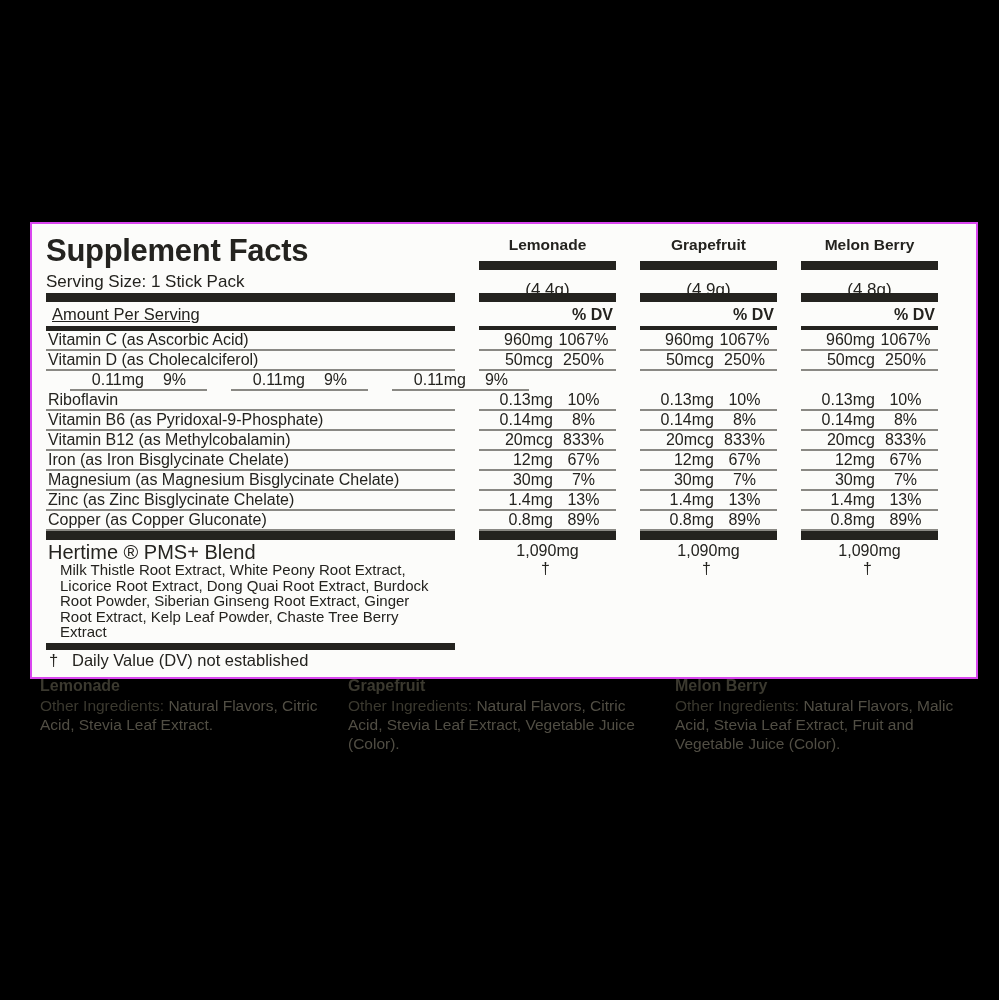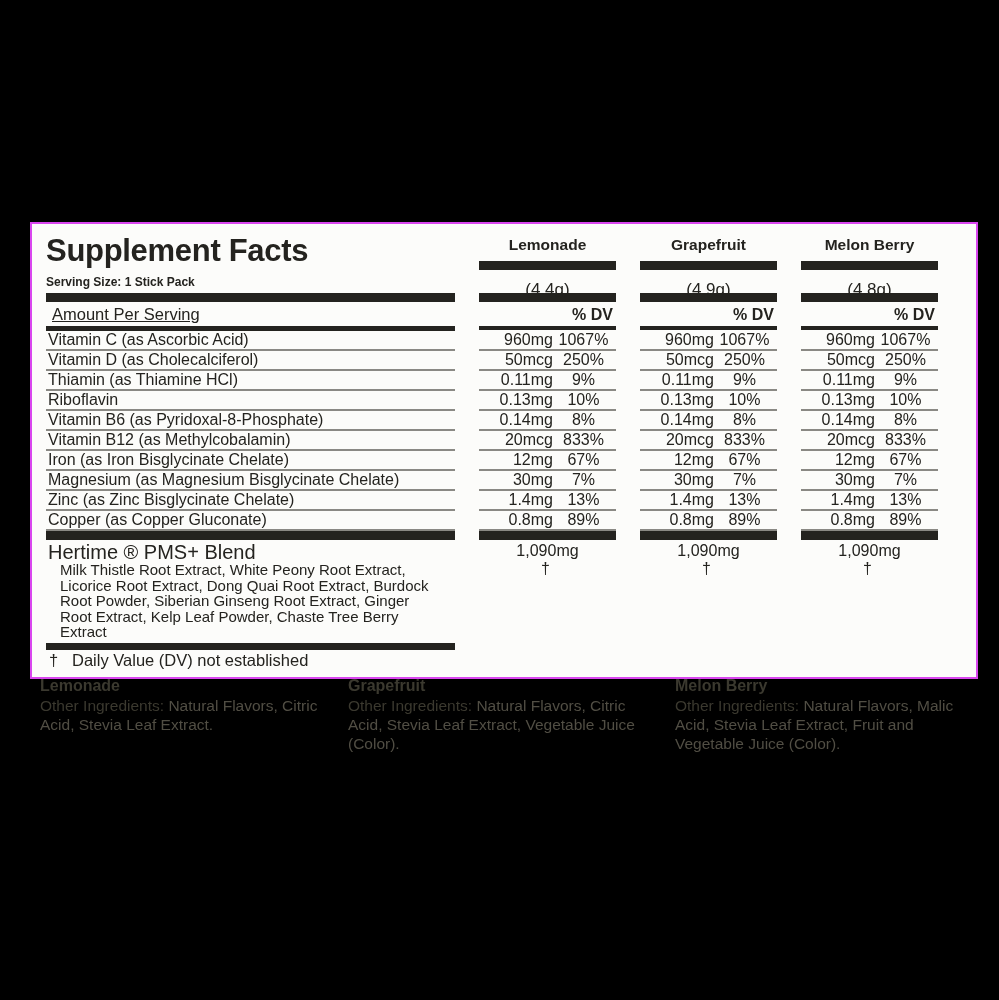--- a/index.html
+++ b/index.html
@@ -17,21 +17,21 @@
   .lrow{display:flex;align-items:stretch;}
   .ncell{flex:1 1 auto;min-width:0;}
   .vcell{flex:0 0 137px;width:137px;margin-left:24px;}
   .bar{background:#24231f;}
   .bar9{height:9px;}
   .bar7{height:7px;}
   .bar5{height:5px;}
   .bar4{height:4px;margin-bottom:1px;}
   
   .title{height:38px;font-size:31px;font-weight:bold;letter-spacing:-0.3px;display:flex;align-items:center;white-space:nowrap;}
-  .serving{height:23px;font-size:12px;display:flex;align-items:center;font-weight:bold;}
+  .serving{height:23px;font-size:17px;display:flex;align-items:center;}
   .flavor{height:26px;font-size:15.5px;font-weight:bold;text-align:center;padding-top:4px;box-sizing:border-box;margin-bottom:3px;}
   .weight{height:23px;font-size:17px;text-align:center;padding-top:10px;box-sizing:border-box;}
   .aps{height:24px;font-size:16.5px;display:flex;align-items:center;padding-left:6px;box-sizing:border-box;text-decoration:underline;}
   .dvh{height:24px;font-size:16px;font-weight:bold;text-align:right;padding:4px 3px 0 0;box-sizing:border-box;}
   
   .nrow .ncell,.nrow .vcell{height:20px;box-sizing:border-box;border-bottom:2px solid #8a8984;}
   .nname{font-size:16px;display:flex;align-items:center;padding-left:2px;white-space:nowrap;}
   .nval{display:flex;align-items:center;font-size:16px;}
   .nval .amt{flex:0 0 54%;text-align:right;}
   .nval .pct{flex:1 1 auto;text-align:center;padding-right:2px;}
@@ -121,21 +121,20 @@
         <div class="vcell nval">
     <span class="amt">50mcg</span>
     <span class="pct">250%</span>
   </div>
         <div class="vcell nval">
     <span class="amt">50mcg</span>
     <span class="pct">250%</span>
   </div>
       </div>
       <div class="lrow nrow">
-    <div class="ncell nname">Thiamin (as Thiamine HCl)</div>
   <div class="vcell nval">
     <span class="amt">0.11mg</span>
     <span class="pct">9%</span>
   </div>
         <div class="vcell nval">
     <span class="amt">0.11mg</span>
     <span class="pct">9%</span>
   </div>
         <div class="vcell nval">
     <span class="amt">0.11mg</span>
@@ -151,21 +150,21 @@
         <div class="vcell nval">
     <span class="amt">0.13mg</span>
     <span class="pct">10%</span>
   </div>
         <div class="vcell nval">
     <span class="amt">0.13mg</span>
     <span class="pct">10%</span>
   </div>
       </div>
       <div class="lrow nrow">
-    <div class="ncell nname">Vitamin B6 (as Pyridoxal-8-Phosphate)</div>
+    <div class="ncell nname">Vitamin B6 (as Pyridoxal-9-Phosphate)</div>
   <div class="vcell nval">
     <span class="amt">0.14mg</span>
     <span class="pct">8%</span>
   </div>
         <div class="vcell nval">
     <span class="amt">0.14mg</span>
     <span class="pct">8%</span>
   </div>
         <div class="vcell nval">
     <span class="amt">0.14mg</span>

